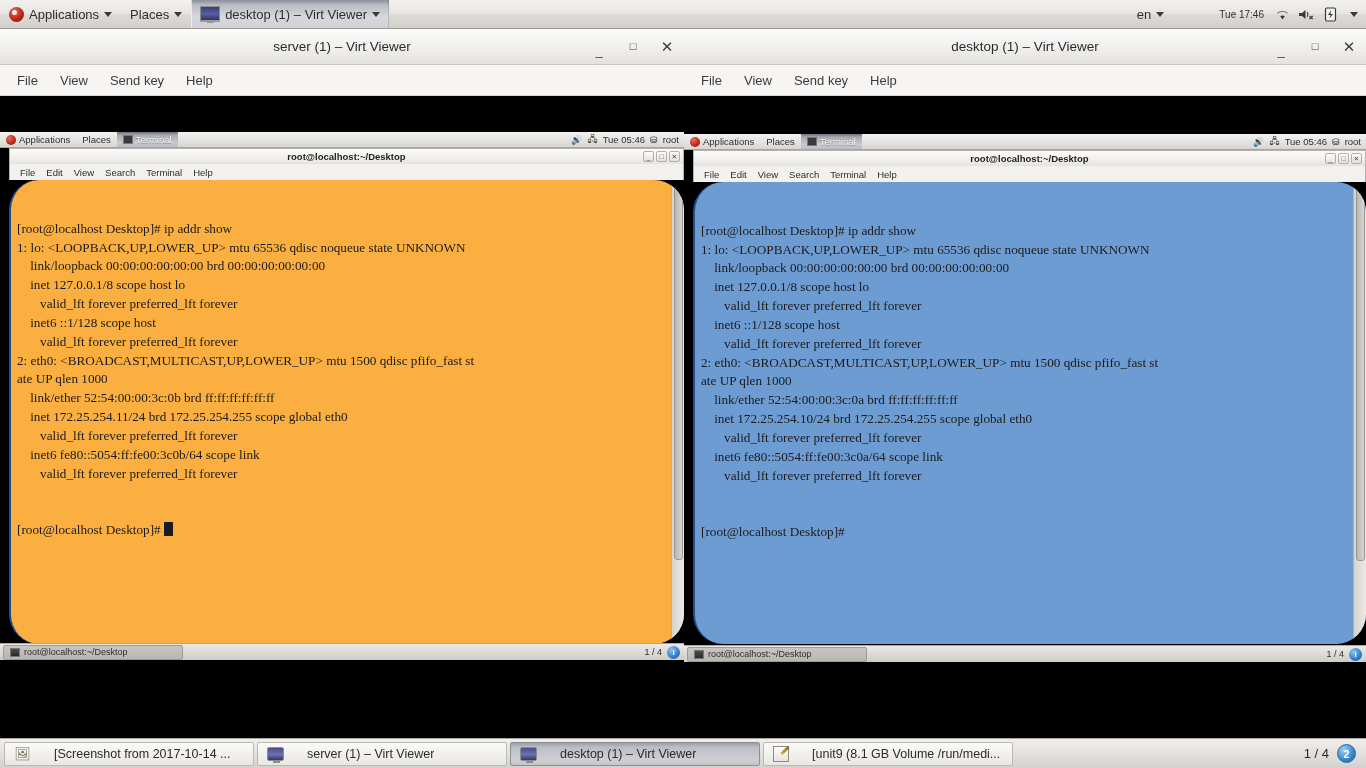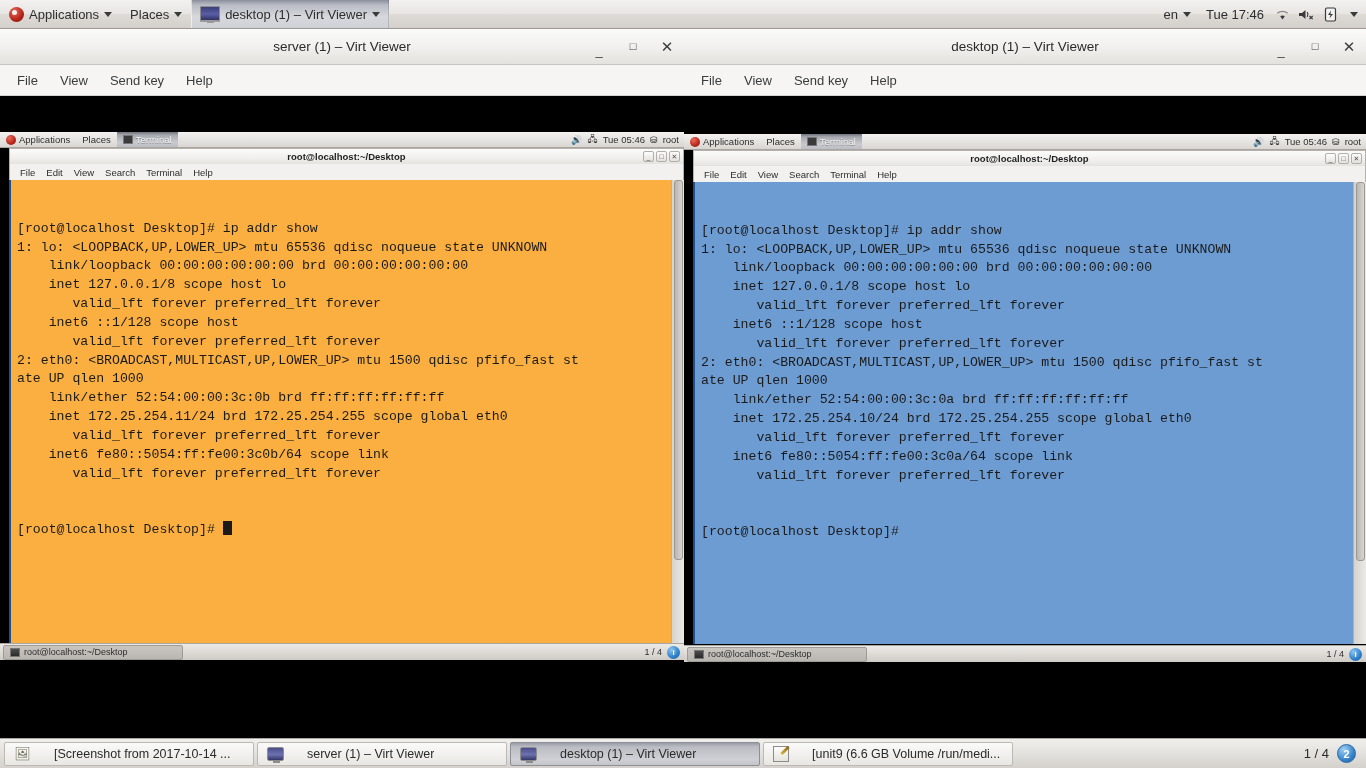--- a/index.html
+++ b/index.html
@@ -36,21 +36,21 @@
     background:#f5f0ee;
   }
   .vm-thumb {
     width:20px;height:16px;
     background: linear-gradient(to bottom, #3b3f79 0%, #5a5ea5 55%, #2f3260 100%);
     border:1px solid #8e8e8e; border-bottom:2px solid #9a9a9a;
     position:relative; border-radius:1px;
   }
   .vm-thumb::after{content:"";position:absolute;left:6px;bottom:-3px;width:7px;height:2px;background:#9a9a9a;}
   .tp-right { margin-left:auto; display:flex; align-items:center; height:100%; }
-  .tp-clock { padding:0 6px; font-size:13px; }
+  .tp-clock { padding:0 6px; font-size:10px;margin-left:40px; }
   .tray-ico { width:20px; height:20px; display:flex; align-items:center; justify-content:center; margin:0 2px; }
 
   
   .vv { position:absolute; background:#000; }
   .vv-left  { left:0;   top:29px; width:684px; height:709px; }
   .vv-right { left:684px; top:29px; width:682px; height:709px; }
 
   .vv-title {
     position:relative; height:36px;
     background: linear-gradient(to bottom,#fbfbfa 0%, #f0efed 55%, #e4e2de 100%);
@@ -108,25 +108,25 @@
   .twb { width:11px; height:11px; font-size:7px; color:#55524e;
     background:linear-gradient(to bottom,#fdfdfc,#e3e1dd); border:1px solid #b2afaa; border-radius:2px;
     display:flex; align-items:center; justify-content:center; }
   .term-menubar {
     height:16px; background:#f2f1ef; border:1px solid #b4b1ac; border-top:none; border-bottom:none;
     display:flex; align-items:center; padding-left:5px; gap:1px;
   }
   .term-menubar span { font-size:9.5px; color:#2d2d2d; padding:0 5px; }
 
   .term-screen {
-    font-family:Liberation Mono, monospace;
+    font-family:Liberation Serif, serif;
     font-size:13.2px; line-height:18.85px;
     white-space:pre; overflow:hidden;
     padding:2px 0 0 6px; letter-spacing:0px;
-    border-left:2px solid #1f4f8f; position:relative;
+    border-left:2px solid #1f4f8f; position:relative;border-radius:30px;
   }
   .term-screen.orange { background:#faaf40; color:#1b1b1b; }
   .term-screen.blue   { background:#6d9cd2; color:#1b1b1b; }
   .cursor { display:inline-block; width:9px; height:14px; background:#1b1b1b; vertical-align:-2px; }
 
   .term-scroll { position:absolute; right:0; top:0; width:13px; height:100%;
     background:linear-gradient(to right,#d6d3ce,#eceae6); border-left:1px solid #b4b1ac; }
   .term-scroll .thumb { position:absolute; left:2px; top:0; width:9px; height:82%;
     background:linear-gradient(to right,#b9b6b1,#d9d6d1); border:1px solid #9b9893; border-radius:3px; }
 
@@ -426,21 +426,21 @@
     <div class="ht-task">
       <span class="ico-monitor"></span>
       <span class="ht-task-label">server (1) – Virt Viewer</span>
     </div>
     <div class="ht-task sel">
       <span class="ico-monitor"></span>
       <span class="ht-task-label">desktop (1) – Virt Viewer</span>
     </div>
     <div class="ht-task">
       <span class="ico-pencil"></span>
-      <span class="ht-task-label">[unit9 (6.6 GB Volume /run/medi...</span>
+      <span class="ht-task-label">[unit9 (8.1 GB Volume /run/medi...</span>
     </div>
     <div class="ht-right">
       <span class="ht-pager">1 / 4</span>
       <span class="ht-badge">2</span>
     </div>
   </div>
 
 </div>
 
 </body></html>

